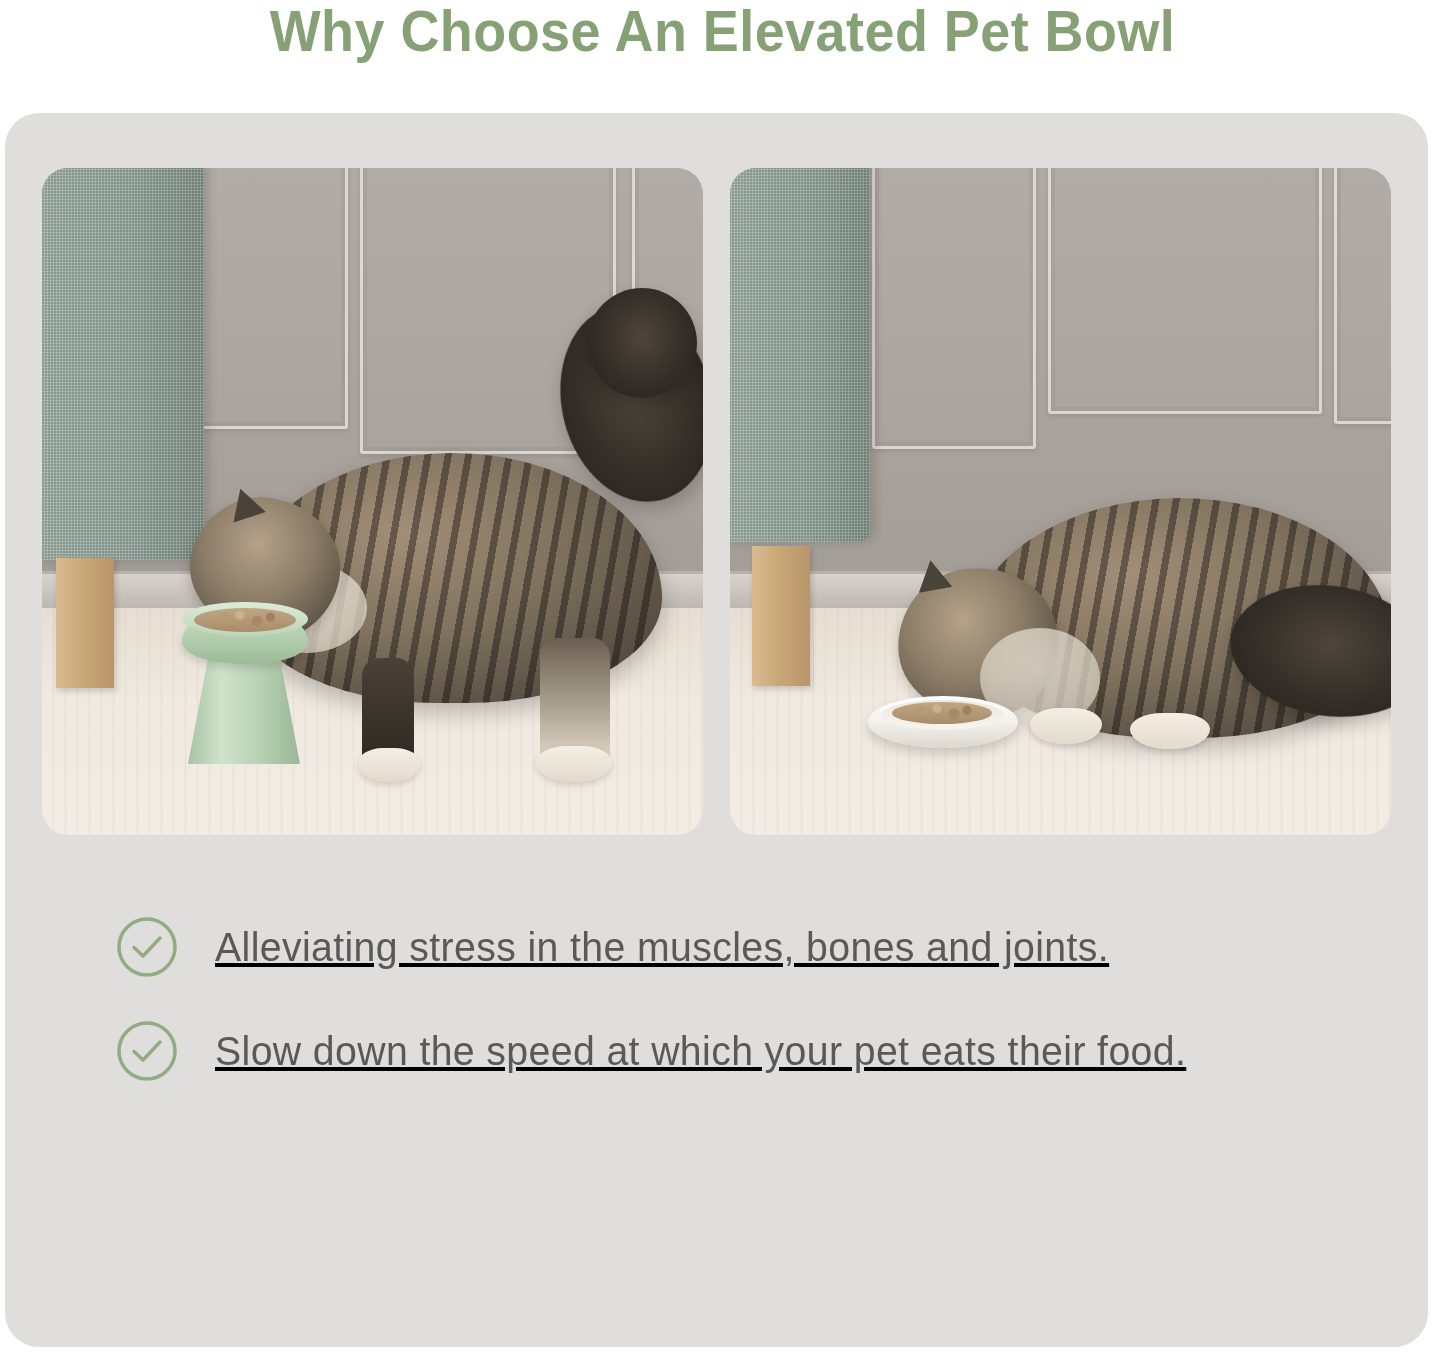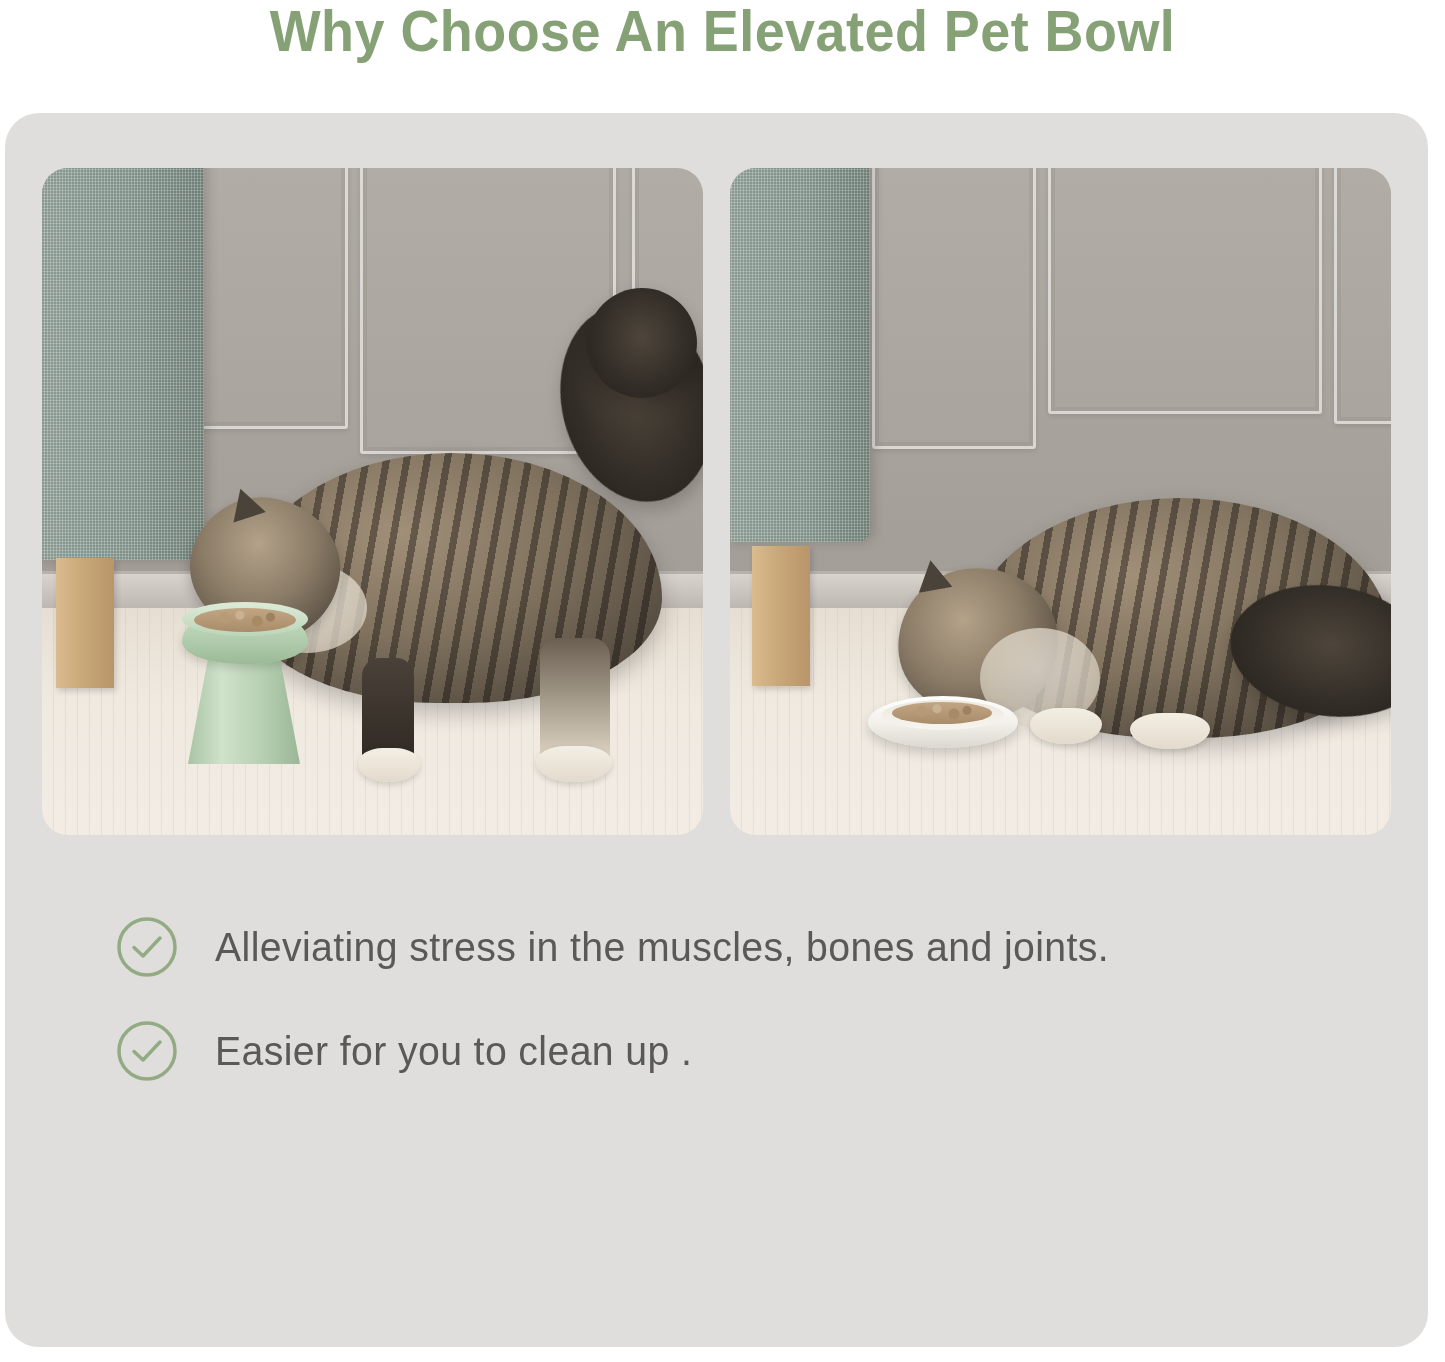--- a/index.html
+++ b/index.html
@@ -218,20 +218,21 @@
     background: linear-gradient(180deg,#ece8df 0%, #f7f5ef 100%);
     border-radius: 50%;
   }
 
   
   .benefits {
     position: absolute;
     left: 110px;
     top: 782px;
     width: 1290px;
+    text-decoration: underline;
   }
   .benefit-row {
     display: flex;
     align-items: center;
     height: 104px;
   }
   .check-icon {
     flex: 0 0 auto;
     width: 64px;
     height: 64px;
@@ -336,25 +337,25 @@
       <span class="check-icon">
         <svg width="64" height="64" viewBox="0 0 64 64">
           <circle cx="32" cy="32" r="28" fill="none" stroke="#93ab83" stroke-width="3.5"></circle>
           <path d="M19 32.5 L28 41 L45 23" fill="none" stroke="#93ab83" stroke-width="3.5" stroke-linecap="round" stroke-linejoin="round"></path>
         </svg>
       </span>
       <span class="benefit-text">Alleviating stress in the muscles, bones and joints.</span>
     </div>
 
 
-
     <div class="benefit-row">
       <span class="check-icon">
         <svg width="64" height="64" viewBox="0 0 64 64">
           <circle cx="32" cy="32" r="28" fill="none" stroke="#93ab83" stroke-width="3.5"></circle>
           <path d="M19 32.5 L28 41 L45 23" fill="none" stroke="#93ab83" stroke-width="3.5" stroke-linecap="round" stroke-linejoin="round"></path>
         </svg>
       </span>
-      <span class="benefit-text">Easier for you to clean up .</span>
+      <span class="benefit-text">Slow down the speed at which your pet eats their food.</span>
     </div>
+
 
   </div>
 </div>
 
 </body></html>

